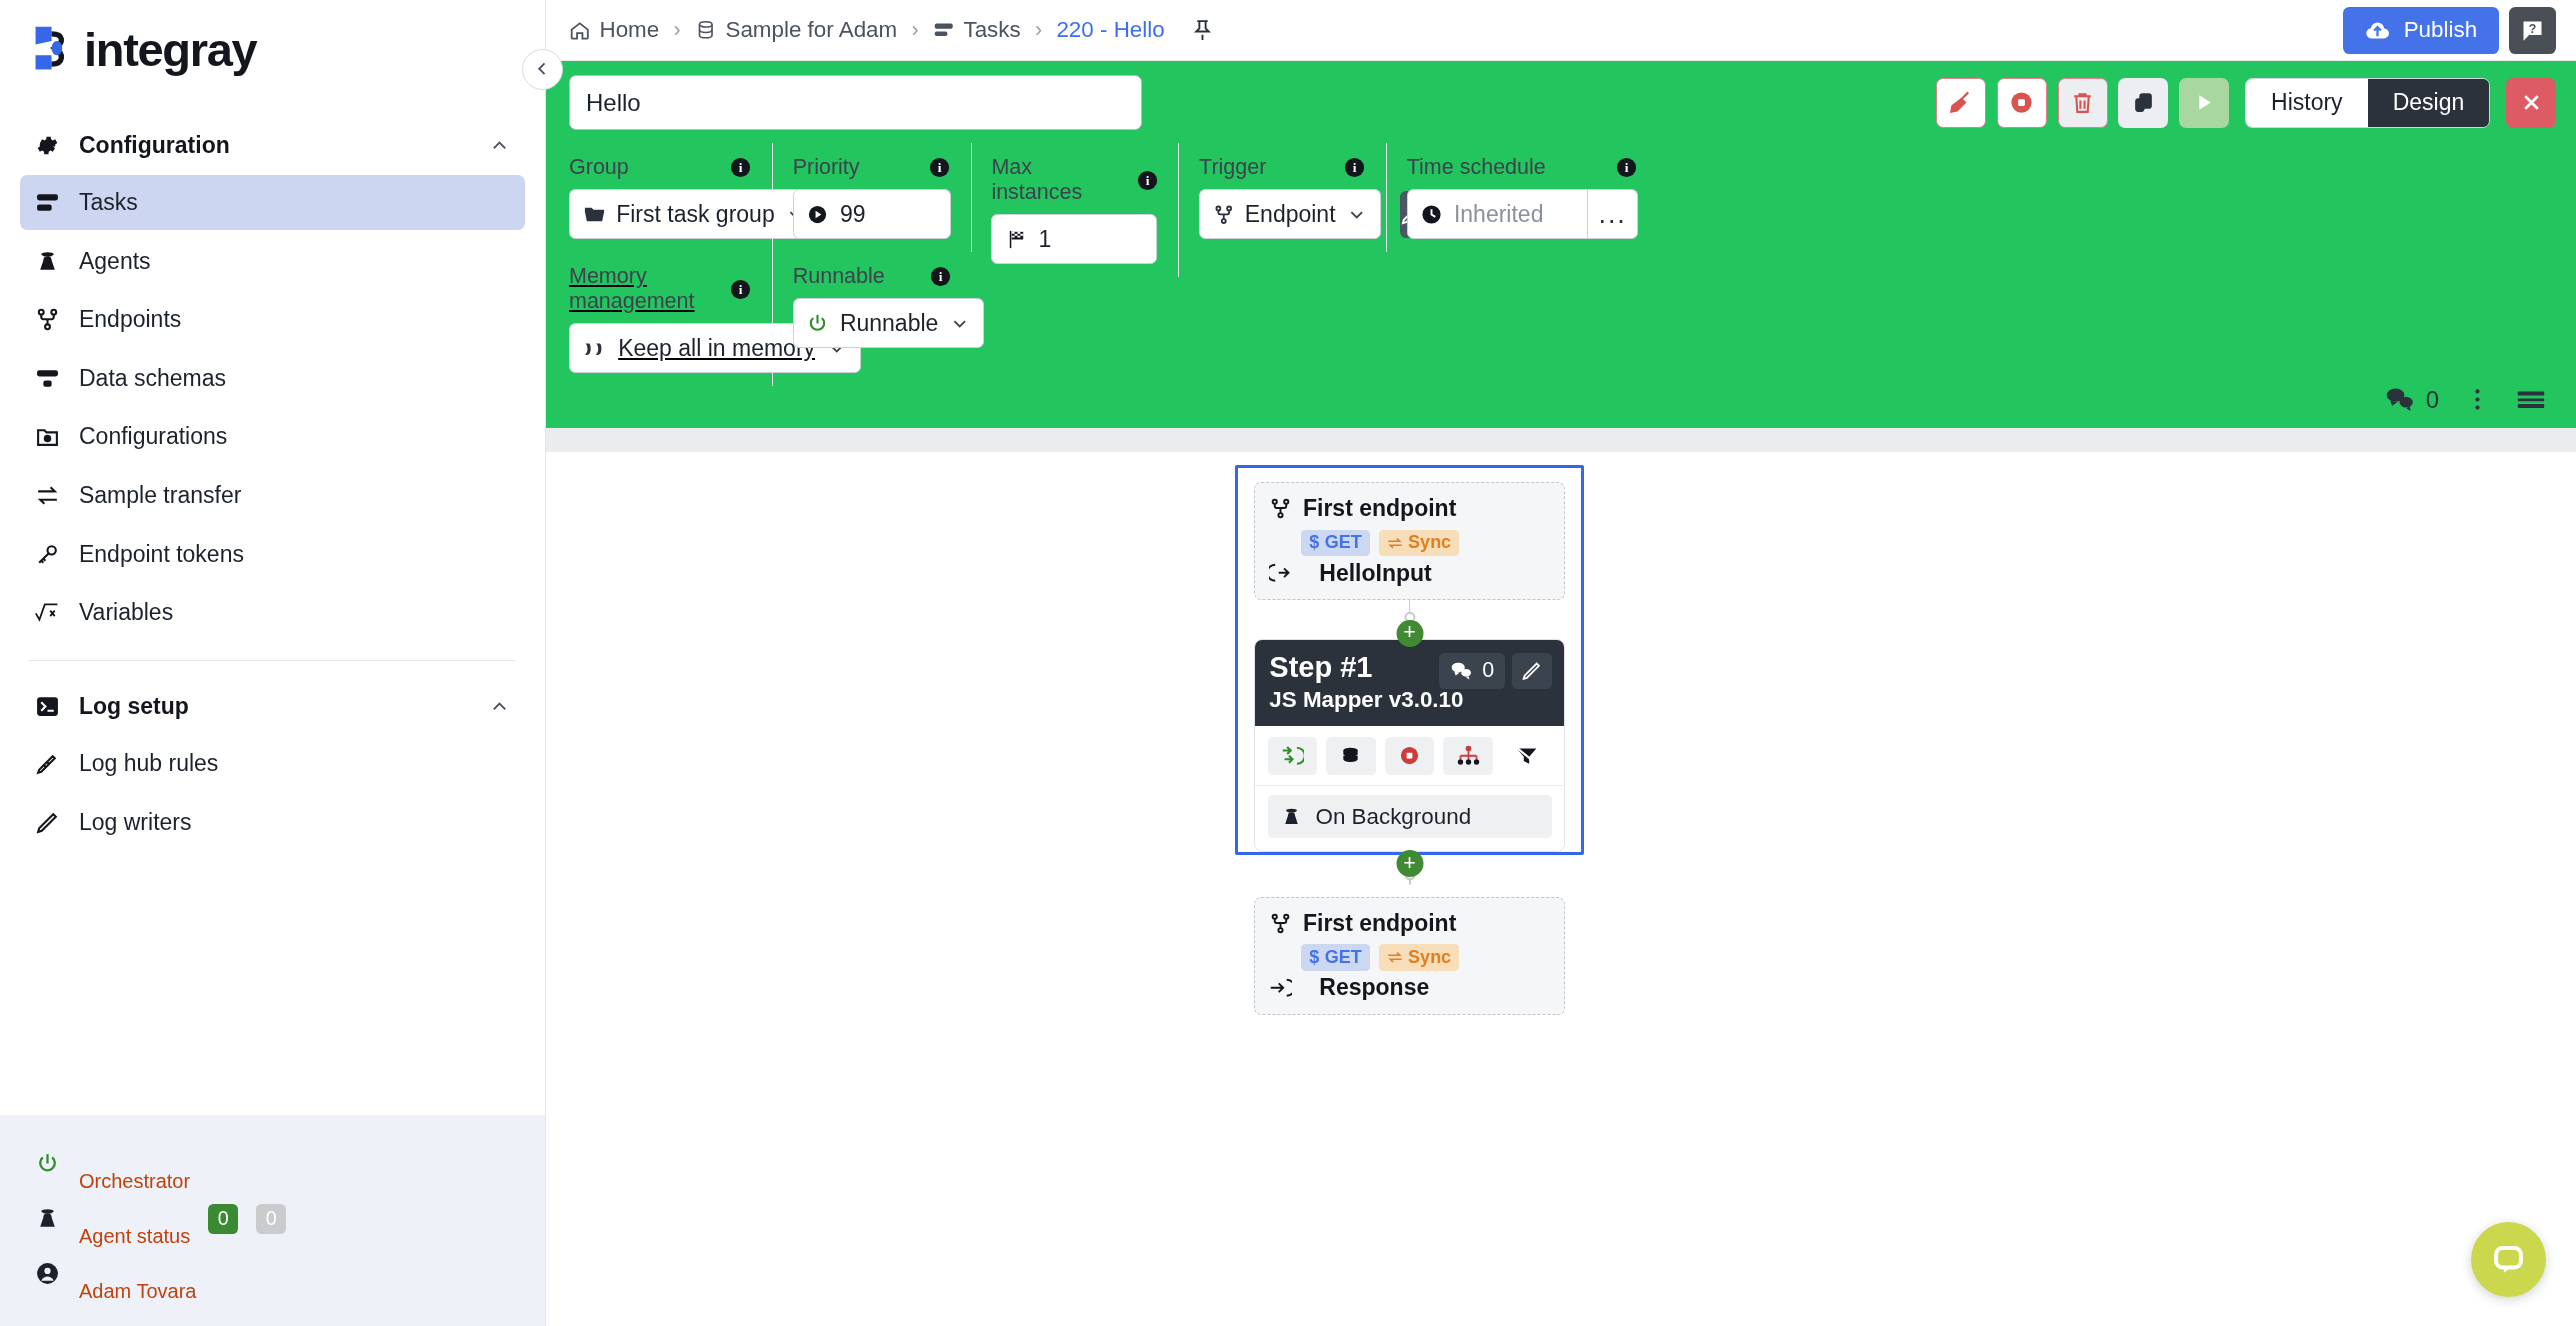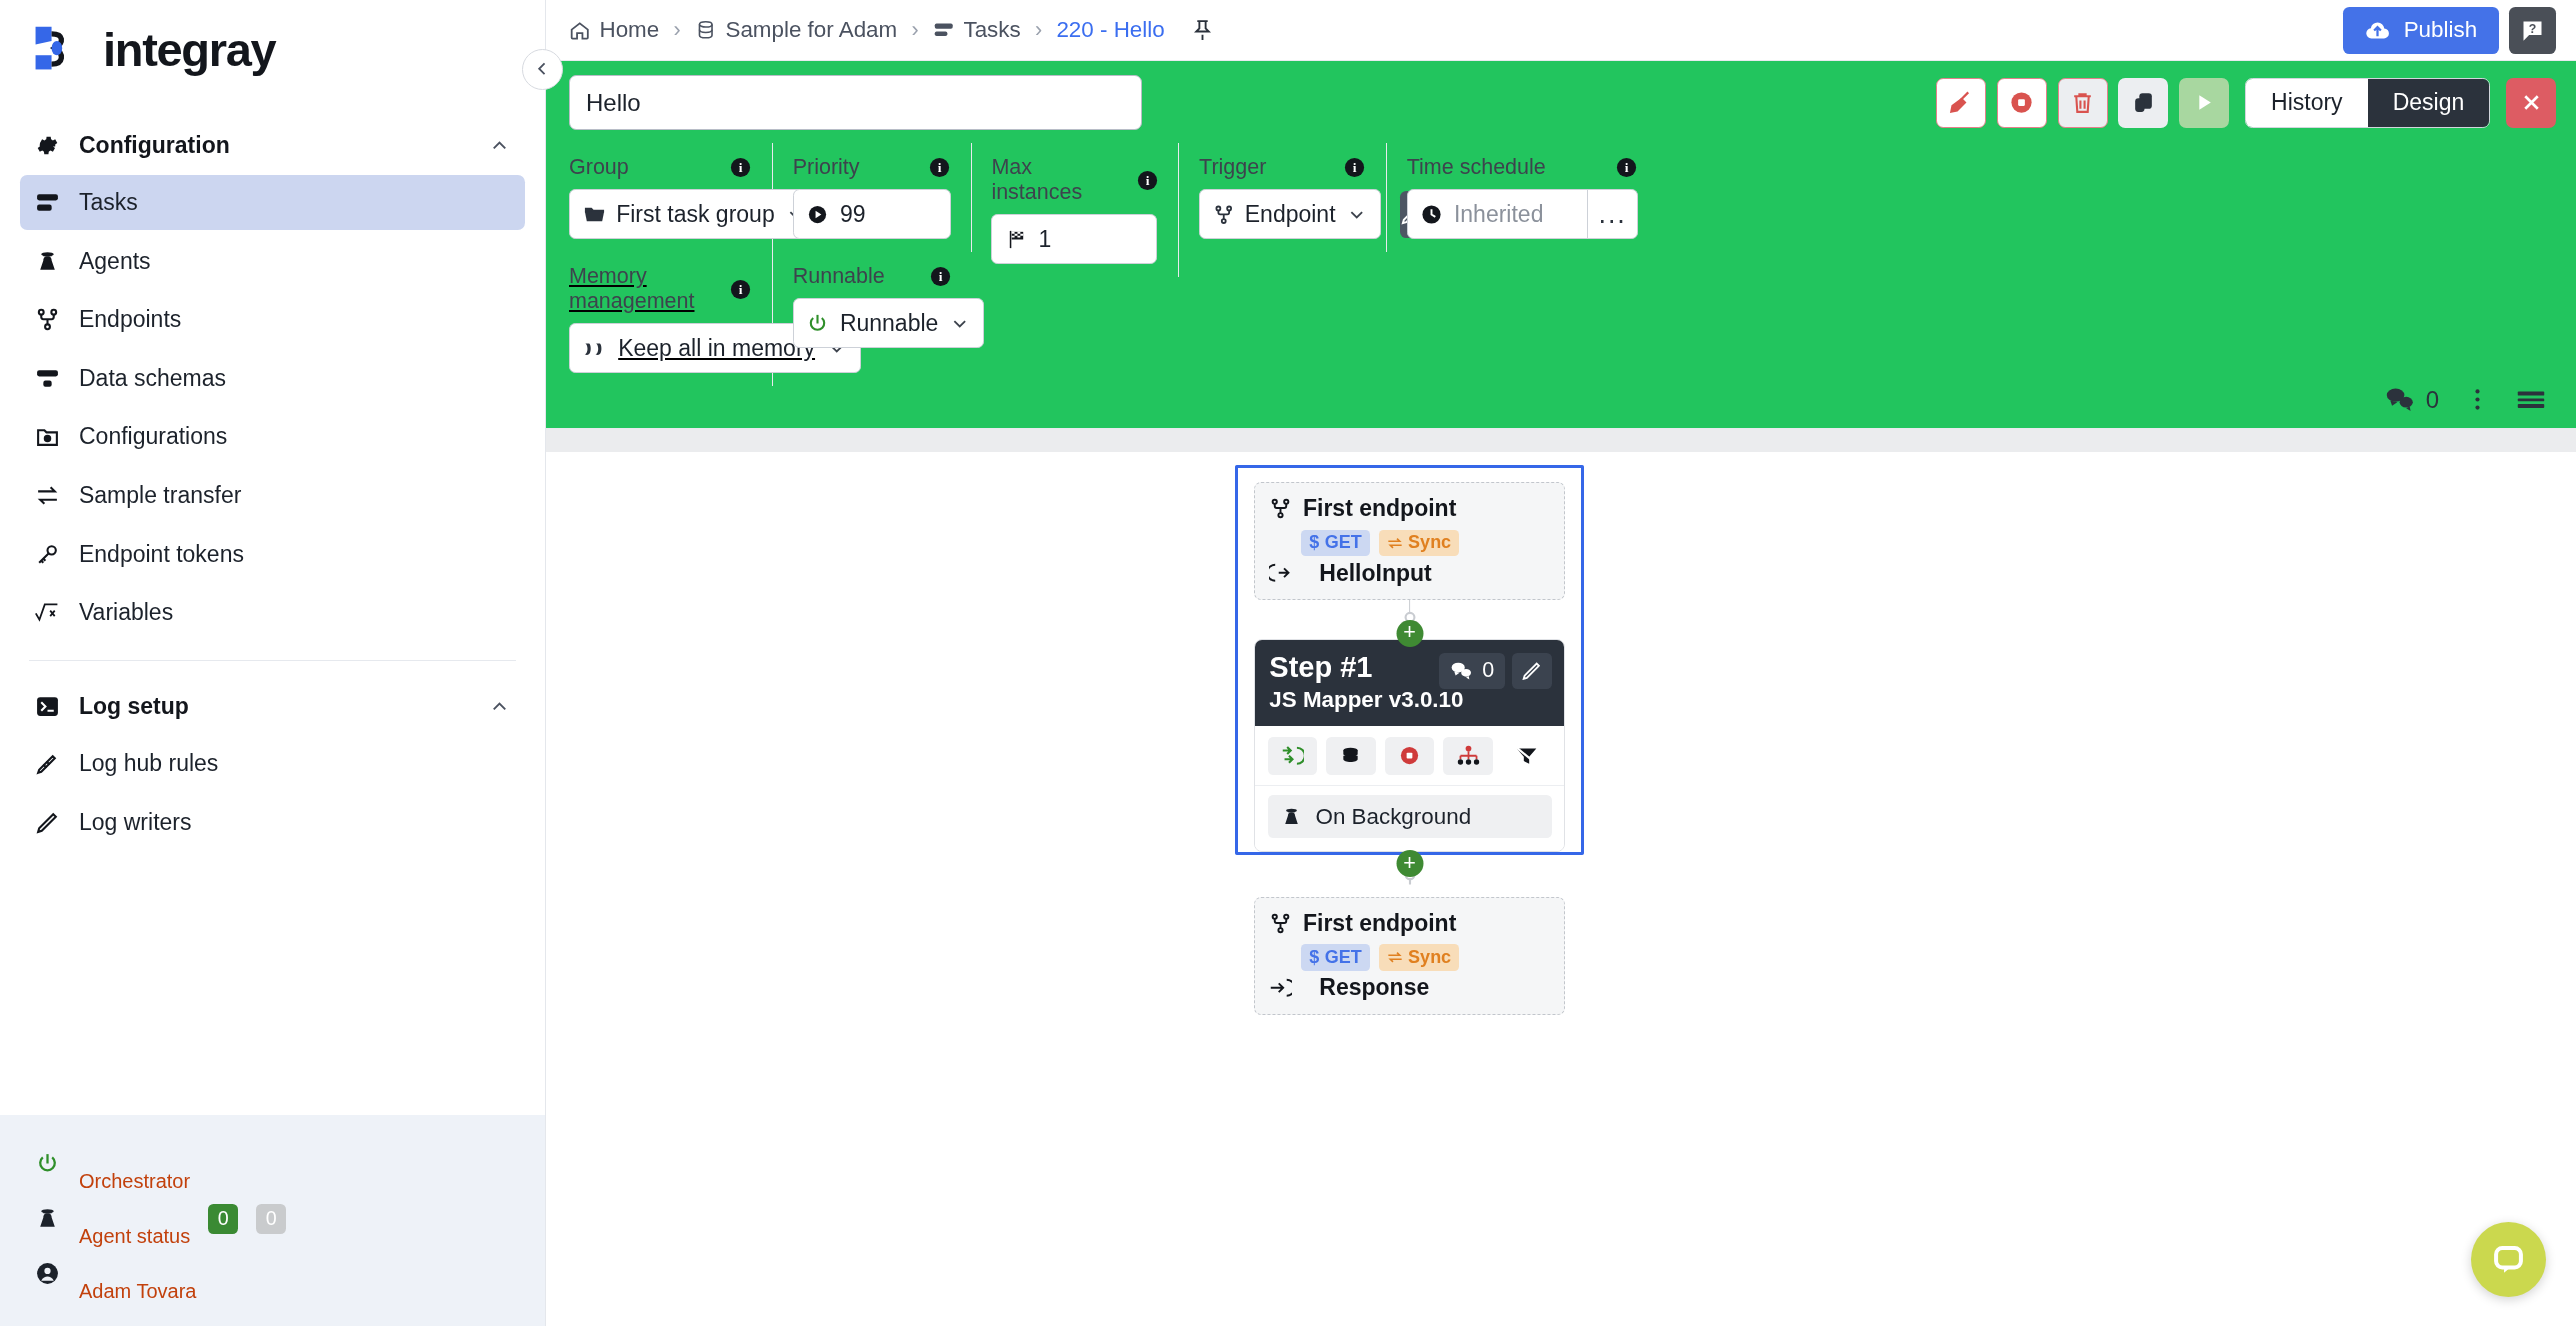--- a/index.html
+++ b/index.html
@@ -17,21 +17,21 @@
     background: #ffffff;
     display: flex; flex-direction: column;
     border-right: 0.9px solid #e4e7ec;
     position: relative;
     flex: 0 0 546px;
   }
   .logo-row {
     height: 98px;
     display: flex; align-items: center;
     padding-left: 32px;
-    gap: 23px;
+    gap: 4px;
   }
   .logo-mark { width: 48px; height: 52px; flex: 0 0 48px; }
   .logo-text {
     font-size: 47px; font-weight: 700; color: #13161c;
     letter-spacing: -1.3px;
   }
   .nav-scroll { flex: 1 1 auto; overflow: hidden; padding-top: 21.5px; }
 
   .nav-group-head {
     display: flex; align-items: center;

